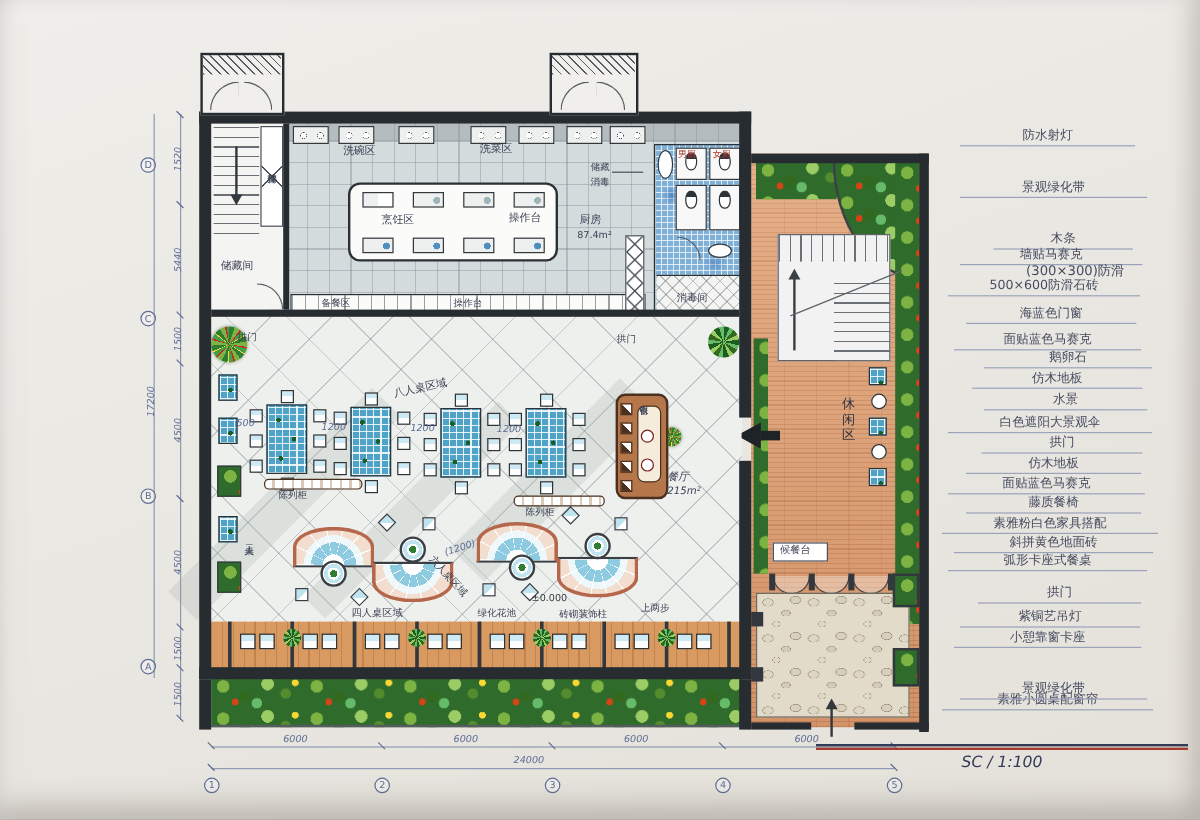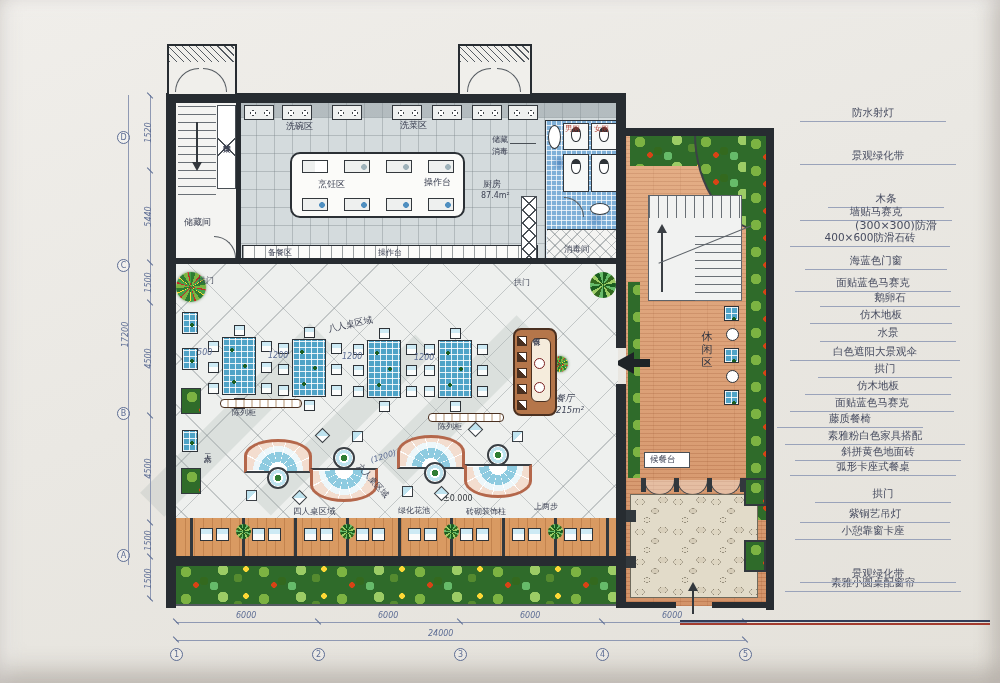--- a/index.html
+++ b/index.html
@@ -452,38 +452,39 @@
     </div>
   <div class="bubble" style="left:117px;top:549px">
       <span>A</span>
     </div>
 
   <div class="ann" style="left:800px;top:106px;width:146px">防水射灯</div>
   <div class="ann" style="left:800px;top:149px;width:156px">景观绿化带</div>
   <div class="ann" style="left:828px;top:192px;width:116px">木条</div>
   <div class="ann" style="left:800px;top:205px;width:152px">墙贴马赛克</div>
   <div class="ann small" ind="" style="left:832px;top:218px;width:128px;border-bottom:none">(300×300)防滑</div>
-  <div class="ann" style="left:790px;top:231px;width:160px">400×600防滑石砖</div>
+  <div class="ann" style="left:790px;top:231px;width:160px">500×600防滑石砖</div>
   <div class="ann" style="left:805px;top:254px;width:142px">海蓝色门窗</div>
   <div class="ann" style="left:795px;top:276px;width:156px">面贴蓝色马赛克</div>
   <div class="ann" style="left:820px;top:291px;width:140px">鹅卵石</div>
   <div class="ann" style="left:810px;top:308px;width:142px">仿木地板</div>
   <div class="ann" style="left:820px;top:326px;width:136px">水景</div>
   <div class="ann" style="left:790px;top:345px;width:170px">白色遮阳大景观伞</div>
   <div class="ann" style="left:818px;top:362px;width:134px">拱门</div>
   <div class="ann" style="left:805px;top:379px;width:146px">仿木地板</div>
   <div class="ann" style="left:790px;top:396px;width:164px">面贴蓝色马赛克</div>
-  <div class="ann" style="left:777px;top:412px;width:146px">藤质餐椅</div>
+  <div class="ann" style="left:805px;top:412px;width:146px">藤质餐椅</div>
   <div class="ann" style="left:785px;top:429px;width:180px">素雅粉白色家具搭配</div>
   <div class="ann" style="left:795px;top:445px;width:166px">斜拼黄色地面砖</div>
   <div class="ann" style="left:790px;top:460px;width:166px">弧形卡座式餐桌</div>
   <div class="ann" style="left:815px;top:487px;width:136px">拱门</div>
   <div class="ann" style="left:800px;top:507px;width:150px">紫铜艺吊灯</div>
   <div class="ann" style="left:795px;top:524px;width:156px">小憩靠窗卡座</div>
   <div class="ann" style="left:785px;top:576px;width:176px">素雅小圆桌配窗帘</div>
   <div class="ann" style="left:800px;top:567px;width:156px">景观绿化带</div>
 
   <div class="abs" style="left:680px;top:618px;width:310px">
     <div style="height:2px;background:#323c58;margin-top:2px"></div>
     <div style="height:2px;background:#a33c2e;margin-top:1px"></div>
+    <div style="font-size:13px;color:#323c58;text-align:center;margin-top:3px;font-style:italic">SC / 1:100</div>
   </div>
 
 </div>
 
 </body></html>

